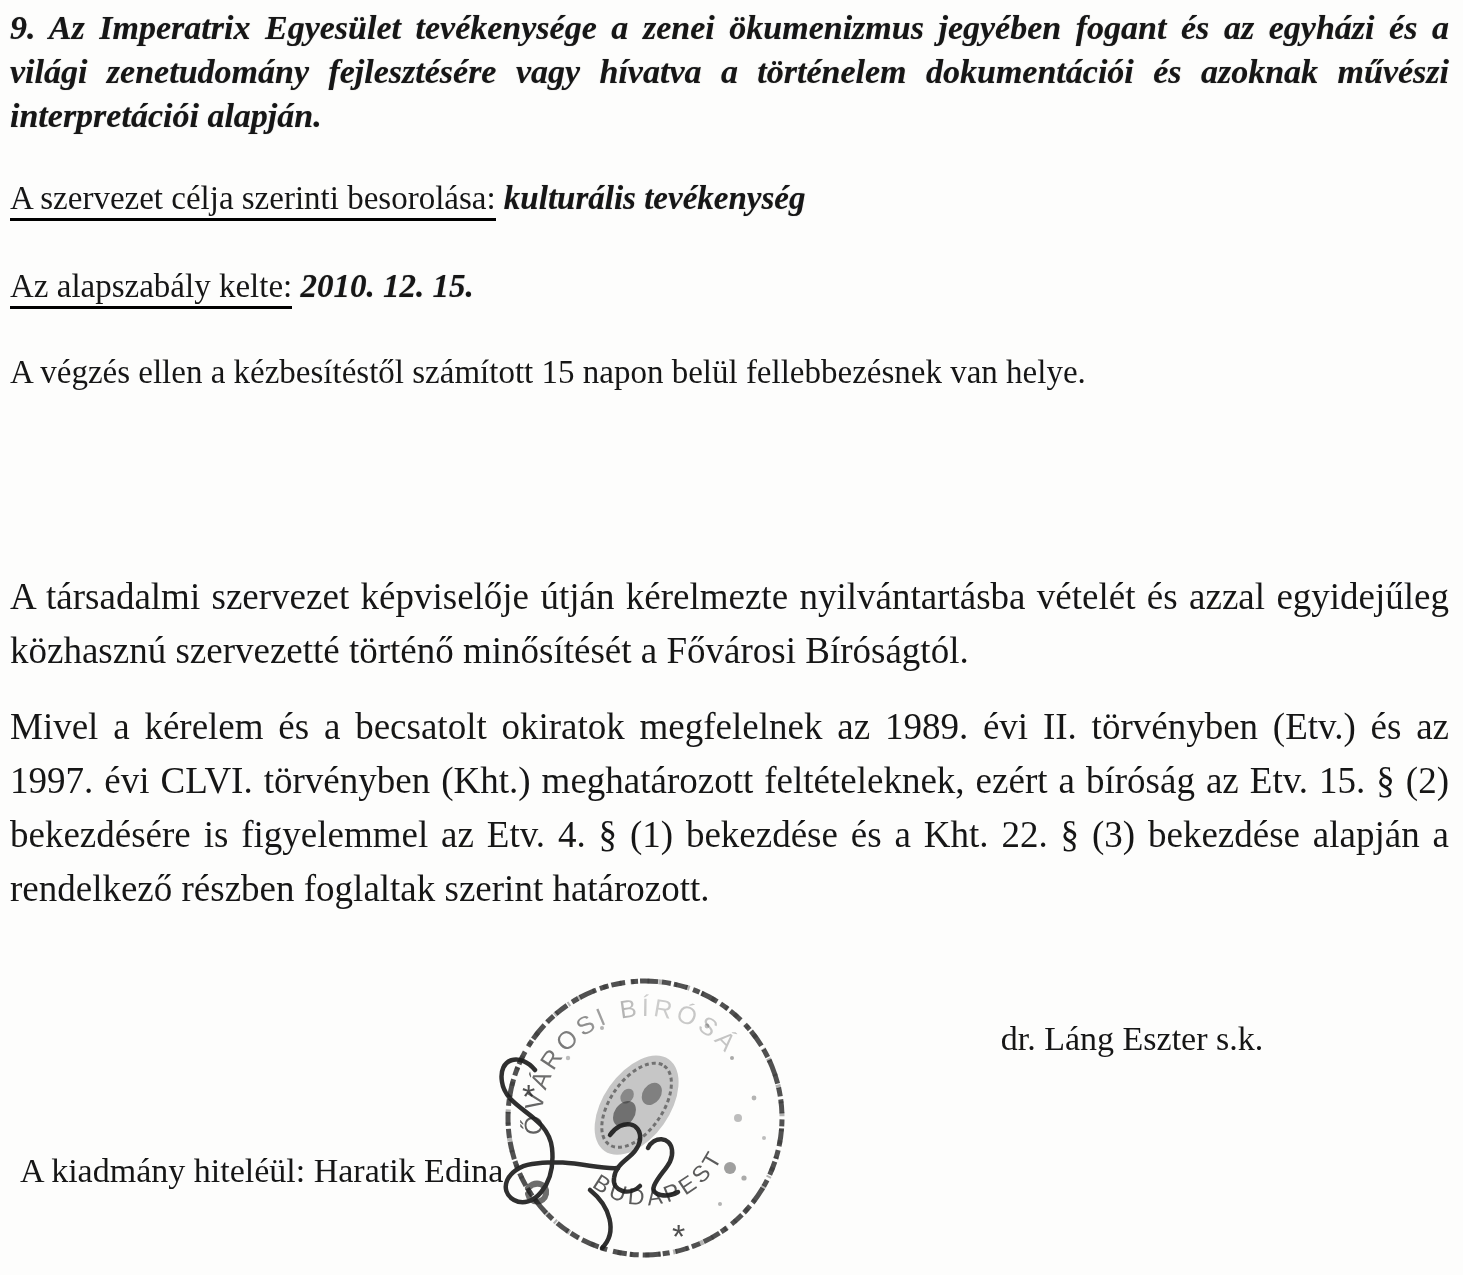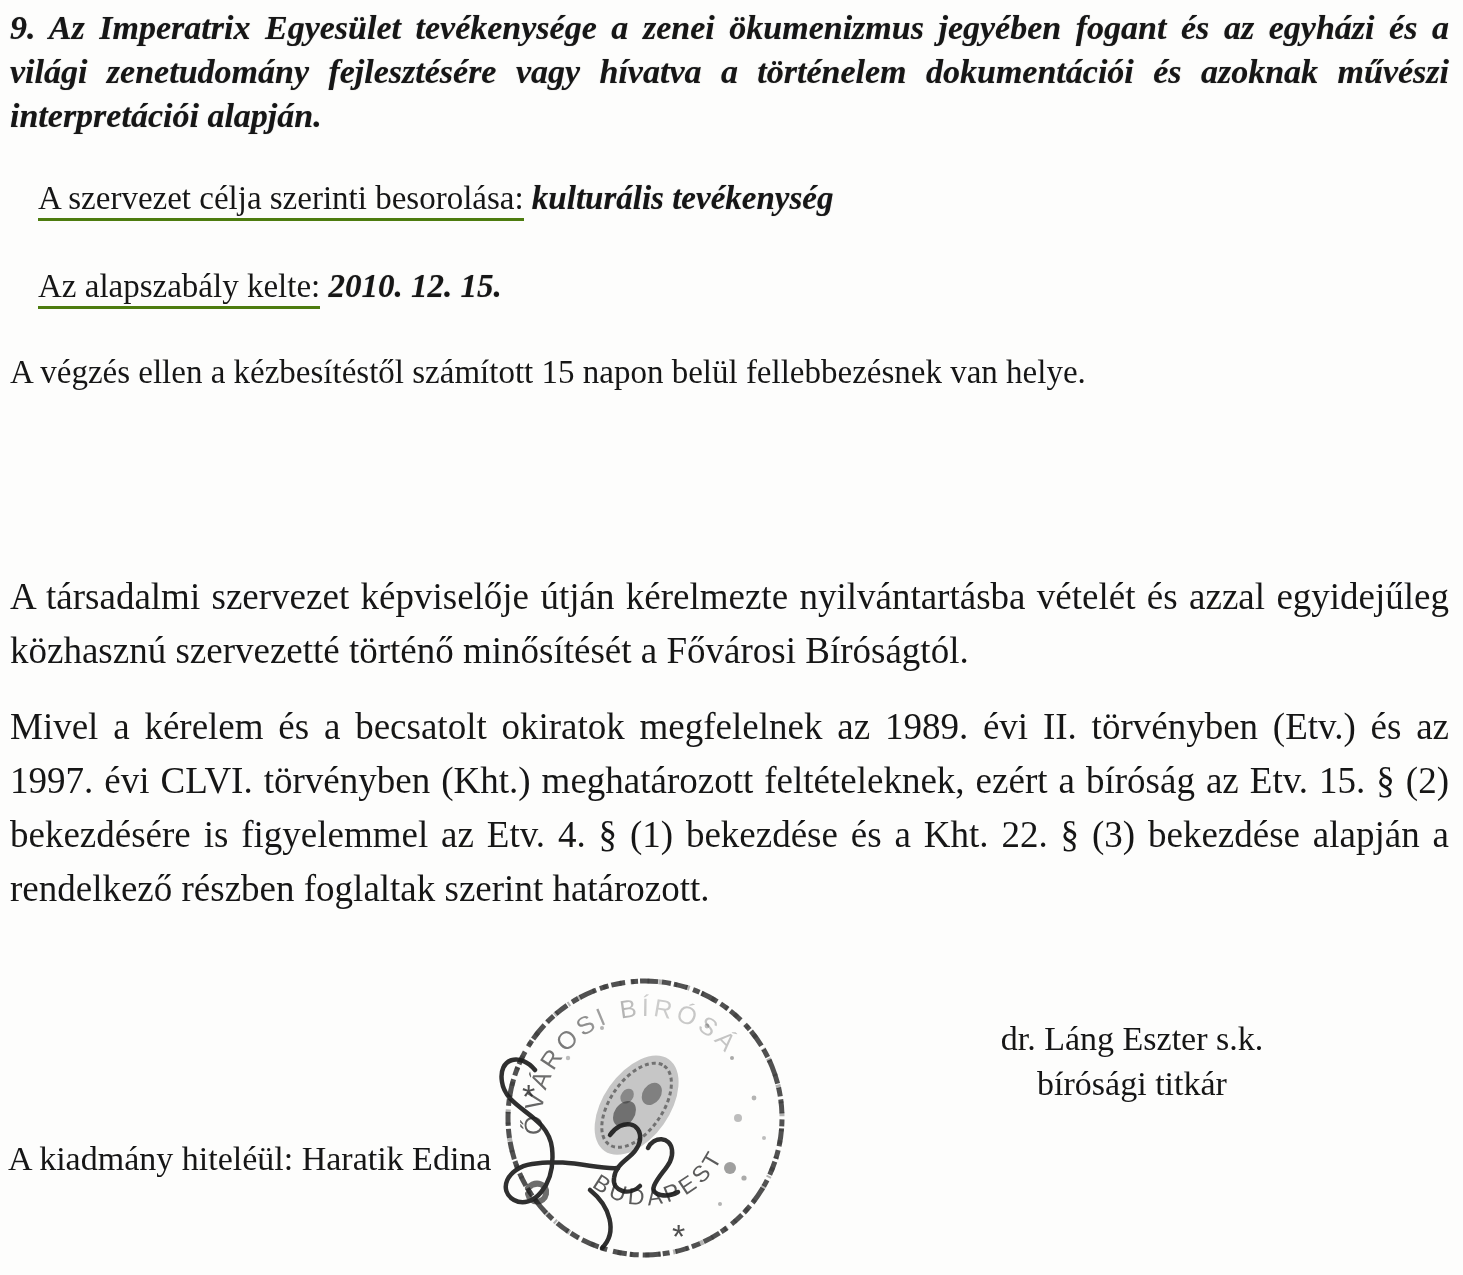--- a/index.html
+++ b/index.html
@@ -15,37 +15,37 @@
   .blk{position:absolute;left:10px;right:14px;margin:0;}
   .intro{
     font-weight:bold;font-style:italic;
     font-size:34px;line-height:44px;
     text-align:justify;text-align-last:left;
     top:6px;
     text-shadow:0 0 1px rgba(70,70,70,.55);
   }
   .labelline{font-size:33px;top:180px;}
   .labelline2{font-size:33px;top:268px;}
-  .u{border-bottom:3px solid #4d7c0f;padding-bottom:2px;margin-left:28px;}
+  .u{border-bottom:3px solid #000000;padding-bottom:2px;}
   .bi{font-weight:bold;font-style:italic;text-shadow:0 0 1px rgba(70,70,70,.5);}
   .appeal{font-size:33px;top:354px;}
   .heading{
     font-size:33px;font-weight:bold;
     letter-spacing:0.42em;text-align:center;
     top:442px;text-shadow:0 0 1px rgba(80,80,80,.45);
   }
   .bodyp{font-size:37px;line-height:54px;text-align:justify;text-align-last:left;}
   .r1{top:570px;}
   .r2{top:700px;}
   .dateline{font-size:33px;top:922px;}
   .sigblock{
     position:absolute;left:962px;top:1016px;width:340px;
     text-align:center;font-size:34px;line-height:45px;margin:0;
   }
-  .attest{position:absolute;left:8px;top:1140px;font-size:34px;margin:0;}
+  .attest{position:absolute;left:8px;top:1140px;font-size:34px;margin:12px;}
   .stamp-wrap{position:absolute;left:482px;top:968px;width:335px;height:307px;}
   .sig-scrawl{position:absolute;left:440px;top:1040px;width:320px;height:225px;}
   svg text{font-family:"Liberation Sans", sans-serif;}
 </style>
 </head>
 <body>
 
 <div class="page">
 
   <p class="blk intro">9. Az Imperatrix Egyesület tevékenysége a zenei ökumenizmus jegyében fogant és az egyházi és a világi zenetudomány fejlesztésére vagy hívatva a történelem dokumentációi és azoknak művészi interpretációi alapján.</p>
@@ -57,21 +57,20 @@
   <p class="blk appeal">A végzés ellen a kézbesítéstől számított 15 napon belül fellebbezésnek van helye.</p>
 
 
   <p class="blk bodyp r1">A társadalmi szervezet képviselője útján kérelmezte nyilvántartásba vételét és azzal egyidejűleg közhasznú szervezetté történő minősítését a Fővárosi Bíróságtól.</p>
 
   <p class="blk bodyp r2">Mivel a kérelem és a becsatolt okiratok megfelelnek az 1989. évi II. törvényben (Etv.) és az 1997. évi CLVI. törvényben (Kht.) meghatározott feltételeknek, ezért a bíróság az Etv. 15. § (2) bekezdésére is figyelemmel az Etv. 4. § (1) bekezdése és a Kht. 22. § (3) bekezdése alapján a rendelkező részben foglaltak szerint határozott.</p>
 
 
   <div class="sigblock">
     <div>dr. Láng Eszter s.k.</div>
-    <div>bírósági titkár</div>
   </div>
 
   <p class="attest">A kiadmány hiteléül: Haratik Edina</p>
 
   <div class="stamp-wrap">
     <svg width="335" height="307" viewBox="0 0 335 307">
       <defs>
         <path id="arcTop" d="M 61,132 A 104,104 0 0 1 265,132"></path>
         <path id="arcBottomInner" d="M 93,201 A 86,86 0 0 0 233,201"></path>
         <linearGradient id="fadeTop" x1="0" y1="0" x2="1" y2="0">

